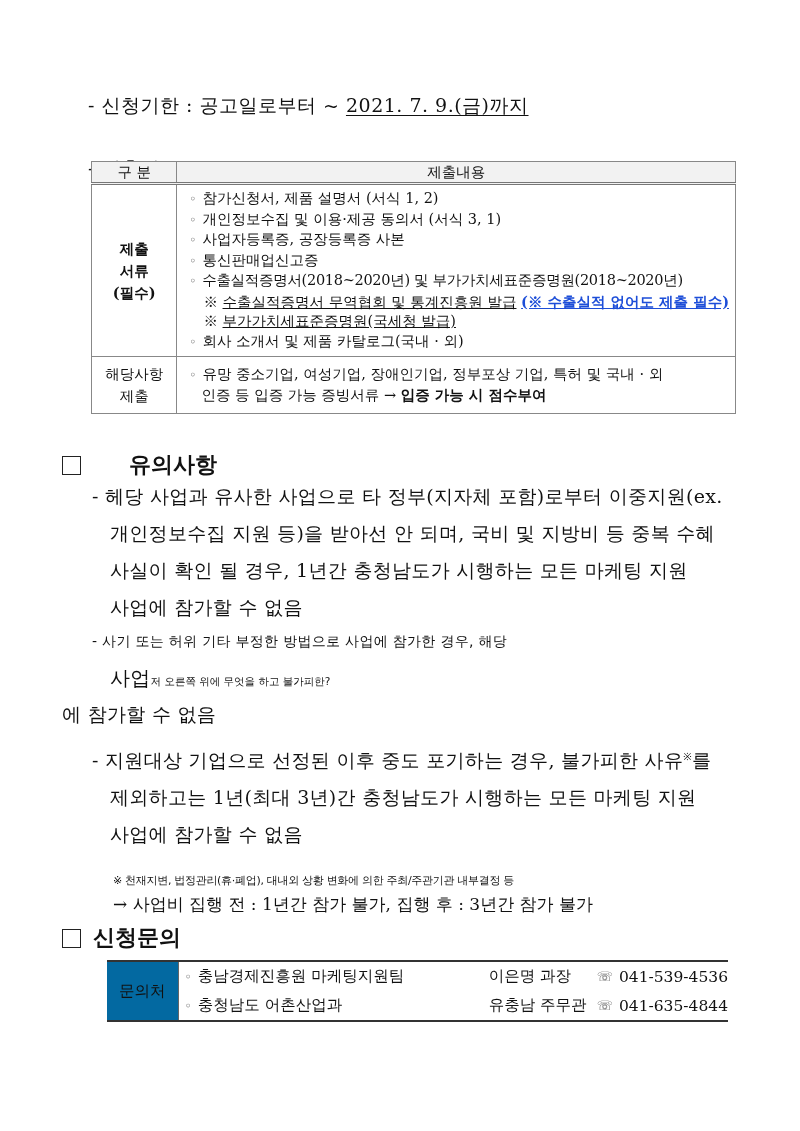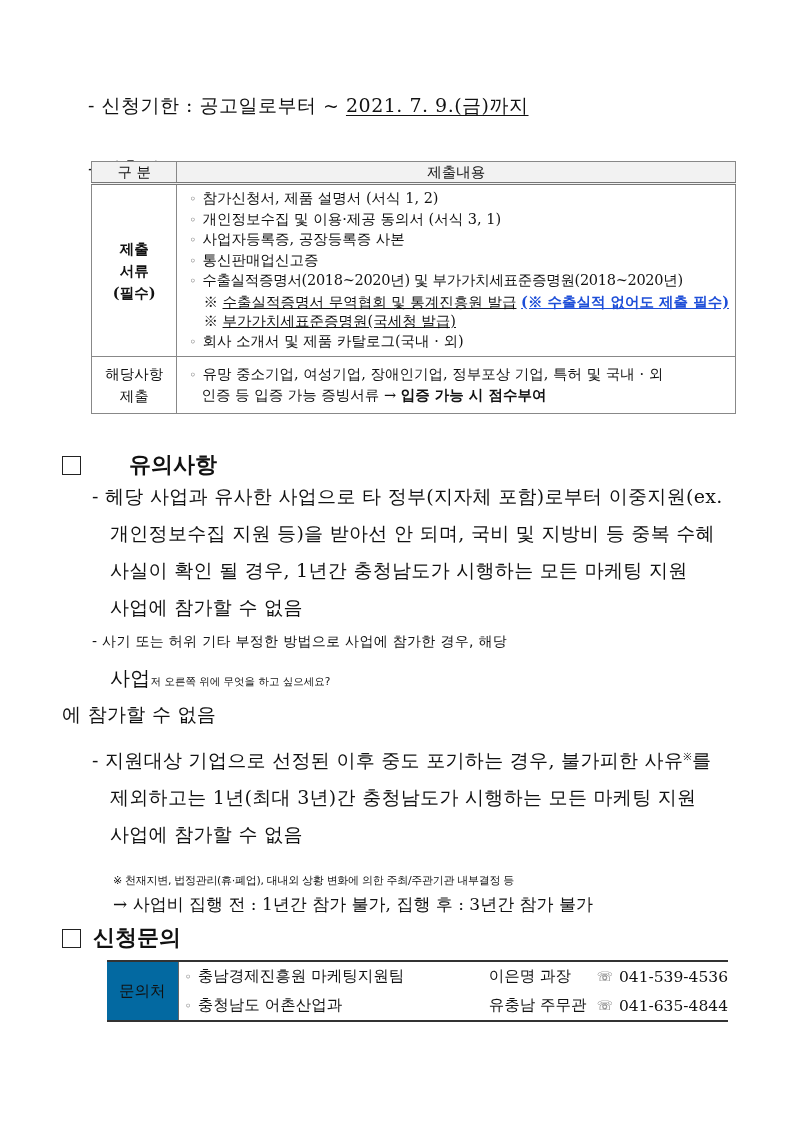--- a/index.html
+++ b/index.html
@@ -116,21 +116,21 @@
 <div class="abs para" style="left:92px; top:478px;">
   <div>- 헤당 사업과 유사한 사업으로 타 정부(지자체 포함)로부터 이중지원(ex.</div>
   <div style="padding-left:18px;">개인정보수집 지원 등)을 받아선 안 되며, 국비 및 지방비 등 중복 수혜</div>
   <div style="padding-left:18px;">사실이 확인 될 경우, 1년간 충청남도가 시행하는 모든 마케팅 지원</div>
   <div style="padding-left:18px;">사업에 참가할 수 없음</div>
 </div>
 
 <div class="abs para" style="left:92px; top:623px;">
   <div style="font-family:'DejaVu Sans','Liberation Sans',sans-serif; font-size:14px;">- 사기 또는 허위 기타 부정한 방법으로 사업에 참가한 경우, 해당</div>
   <div style="padding-left:18px; font-family:'DejaVu Sans','Liberation Sans',sans-serif;">
-    <span style="font-size:20px;">사업</span><span class="small-sans">저 오른쪽 위에 무엇을 하고 싶으세요?</span>
+    <span style="font-size:20px;">사업</span><span class="small-sans">저 오른쪽 위에 무엇을 하고 불가피한?</span>
   </div>
 </div>
 <div class="abs para" style="left:62px; top:696px;">에 참가할 수 없음</div>
 
 <div class="abs para" style="left:92px; top:738px;">
   <div><span>- 지원대상 기업으로 선정된 이후 중도 포기하는 경우, 불가피한 사유</span><sup class="mark">※</sup><span>를</span></div>
   <div style="padding-left:18px;">제외하고는 1년(최대 3년)간 충청남도가 시행하는 모든 마케팅 지원</div>
   <div style="padding-left:18px;">사업에 참가할 수 없음</div>
 </div>
 <div class="abs" style="left:113px; top:893px; font-size:17px; white-space:nowrap;">→ 사업비 집행 전 : 1년간 참가 불가, 집행 후 : 3년간 참가 불가</div>

